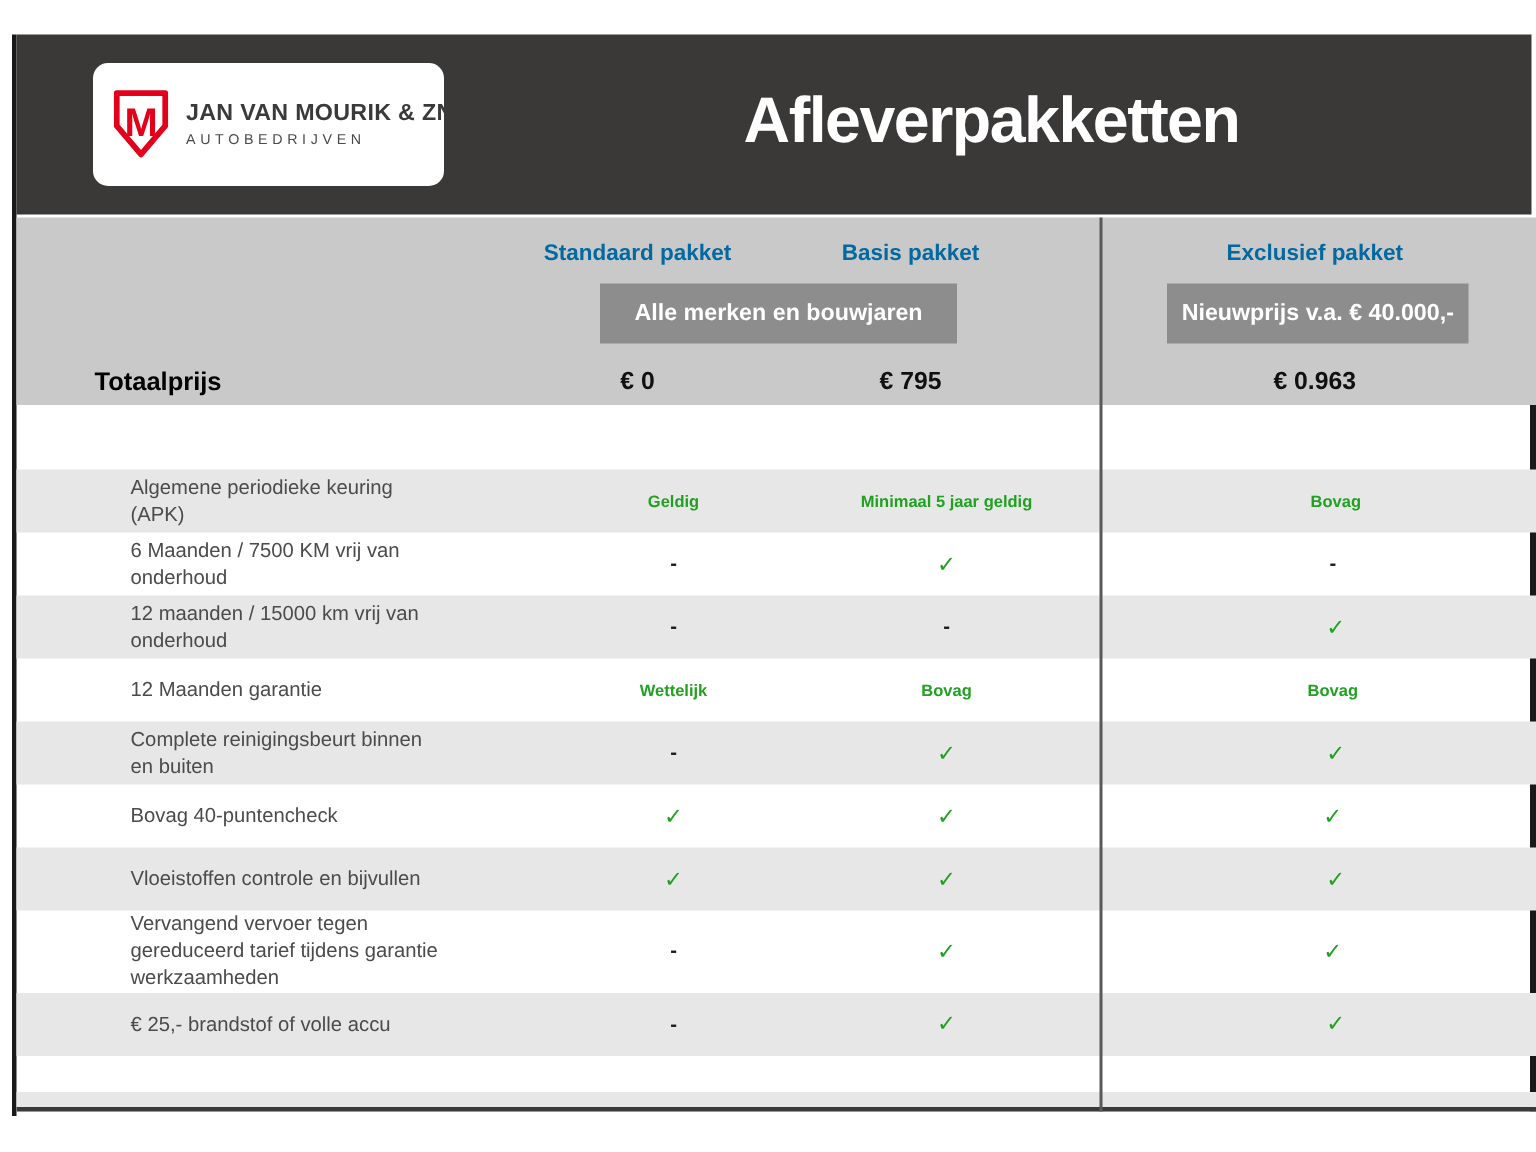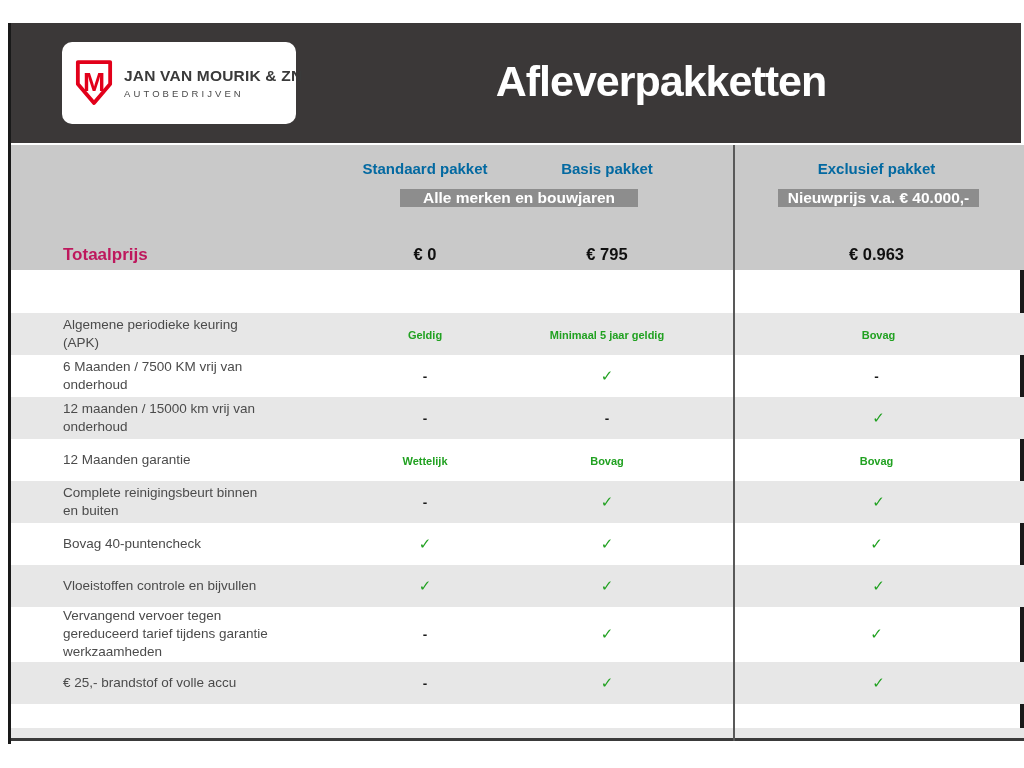--- a/index.html
+++ b/index.html
@@ -28,33 +28,33 @@
   .logo-tagline { font-size: 9.5px;  color: #4a4a4a; letter-spacing: 3.1px; margin-top: 3px; white-space: nowrap; }
 
   
   .band { position: absolute; left: 11px; top: 145px; width: 1013px; height: 125px; background: #c9c9c9; }
 
   .grid-row { display: grid; grid-template-columns: 329px 170px 194px 29px 1fr; align-items: center; }
 
   .labels-row { position: absolute; top: 15px; left: 0; width: 1009px; }
   .pkg-label  { text-align: center; font-weight: bold; font-size: 15px; color: #0369a1; }
 
-  .badge { position: absolute; top: 44px; height: 18px; background: #8d8d8d; color: #ffffff;
+  .badge { position: absolute; top: 44px; height: 40px; background: #8d8d8d; color: #ffffff;
            font-weight: bold; font-size: 15.5px; display: flex; align-items: center; justify-content: center;
            z-index: 2; }
   .badge-sb { left: 389px; width: 238px; }
   .badge-ex { left: 767px; width: 201px; }
 
   .totals-row  { position: absolute; top: 96px; left: 0; width: 1009px; height: 27px; }
-  .total-label { padding-left: 52px; font-weight: bold; font-size: 17px; color: #be185d; }
+  .total-label { padding-left: 52px; font-weight: bold; font-size: 17px; color: #000000; }
   .price       { text-align: center; font-weight: bold; font-size: 16.5px; color: #101010; }
 
   
   .tbody { position: absolute; left: 11px; top: 313px; width: 1013px; z-index: 1; }
-  .trow  { min-height: 42px; width: 1009px; }
+  .trow  { min-height: 42px; width: 1009px; padding-left: 24px; }
   .trow.striped { background: #e7e7e7; width: 1013px; }
   .feature { padding-left: 52px; padding-right: 70px; font-size: 13.5px; color: #4b4b4b; line-height: 1.35; }
   .val     { text-align: center; }
   .green-text { color: #21a121; font-weight: bold; font-size: 11px; }
   .check      { color: #21a121; font-size: 15px; }
   .dash       { color: #1a1a1a; font-weight: bold; font-size: 13.5px; }
 </style>
 </head>
 <body>
 

